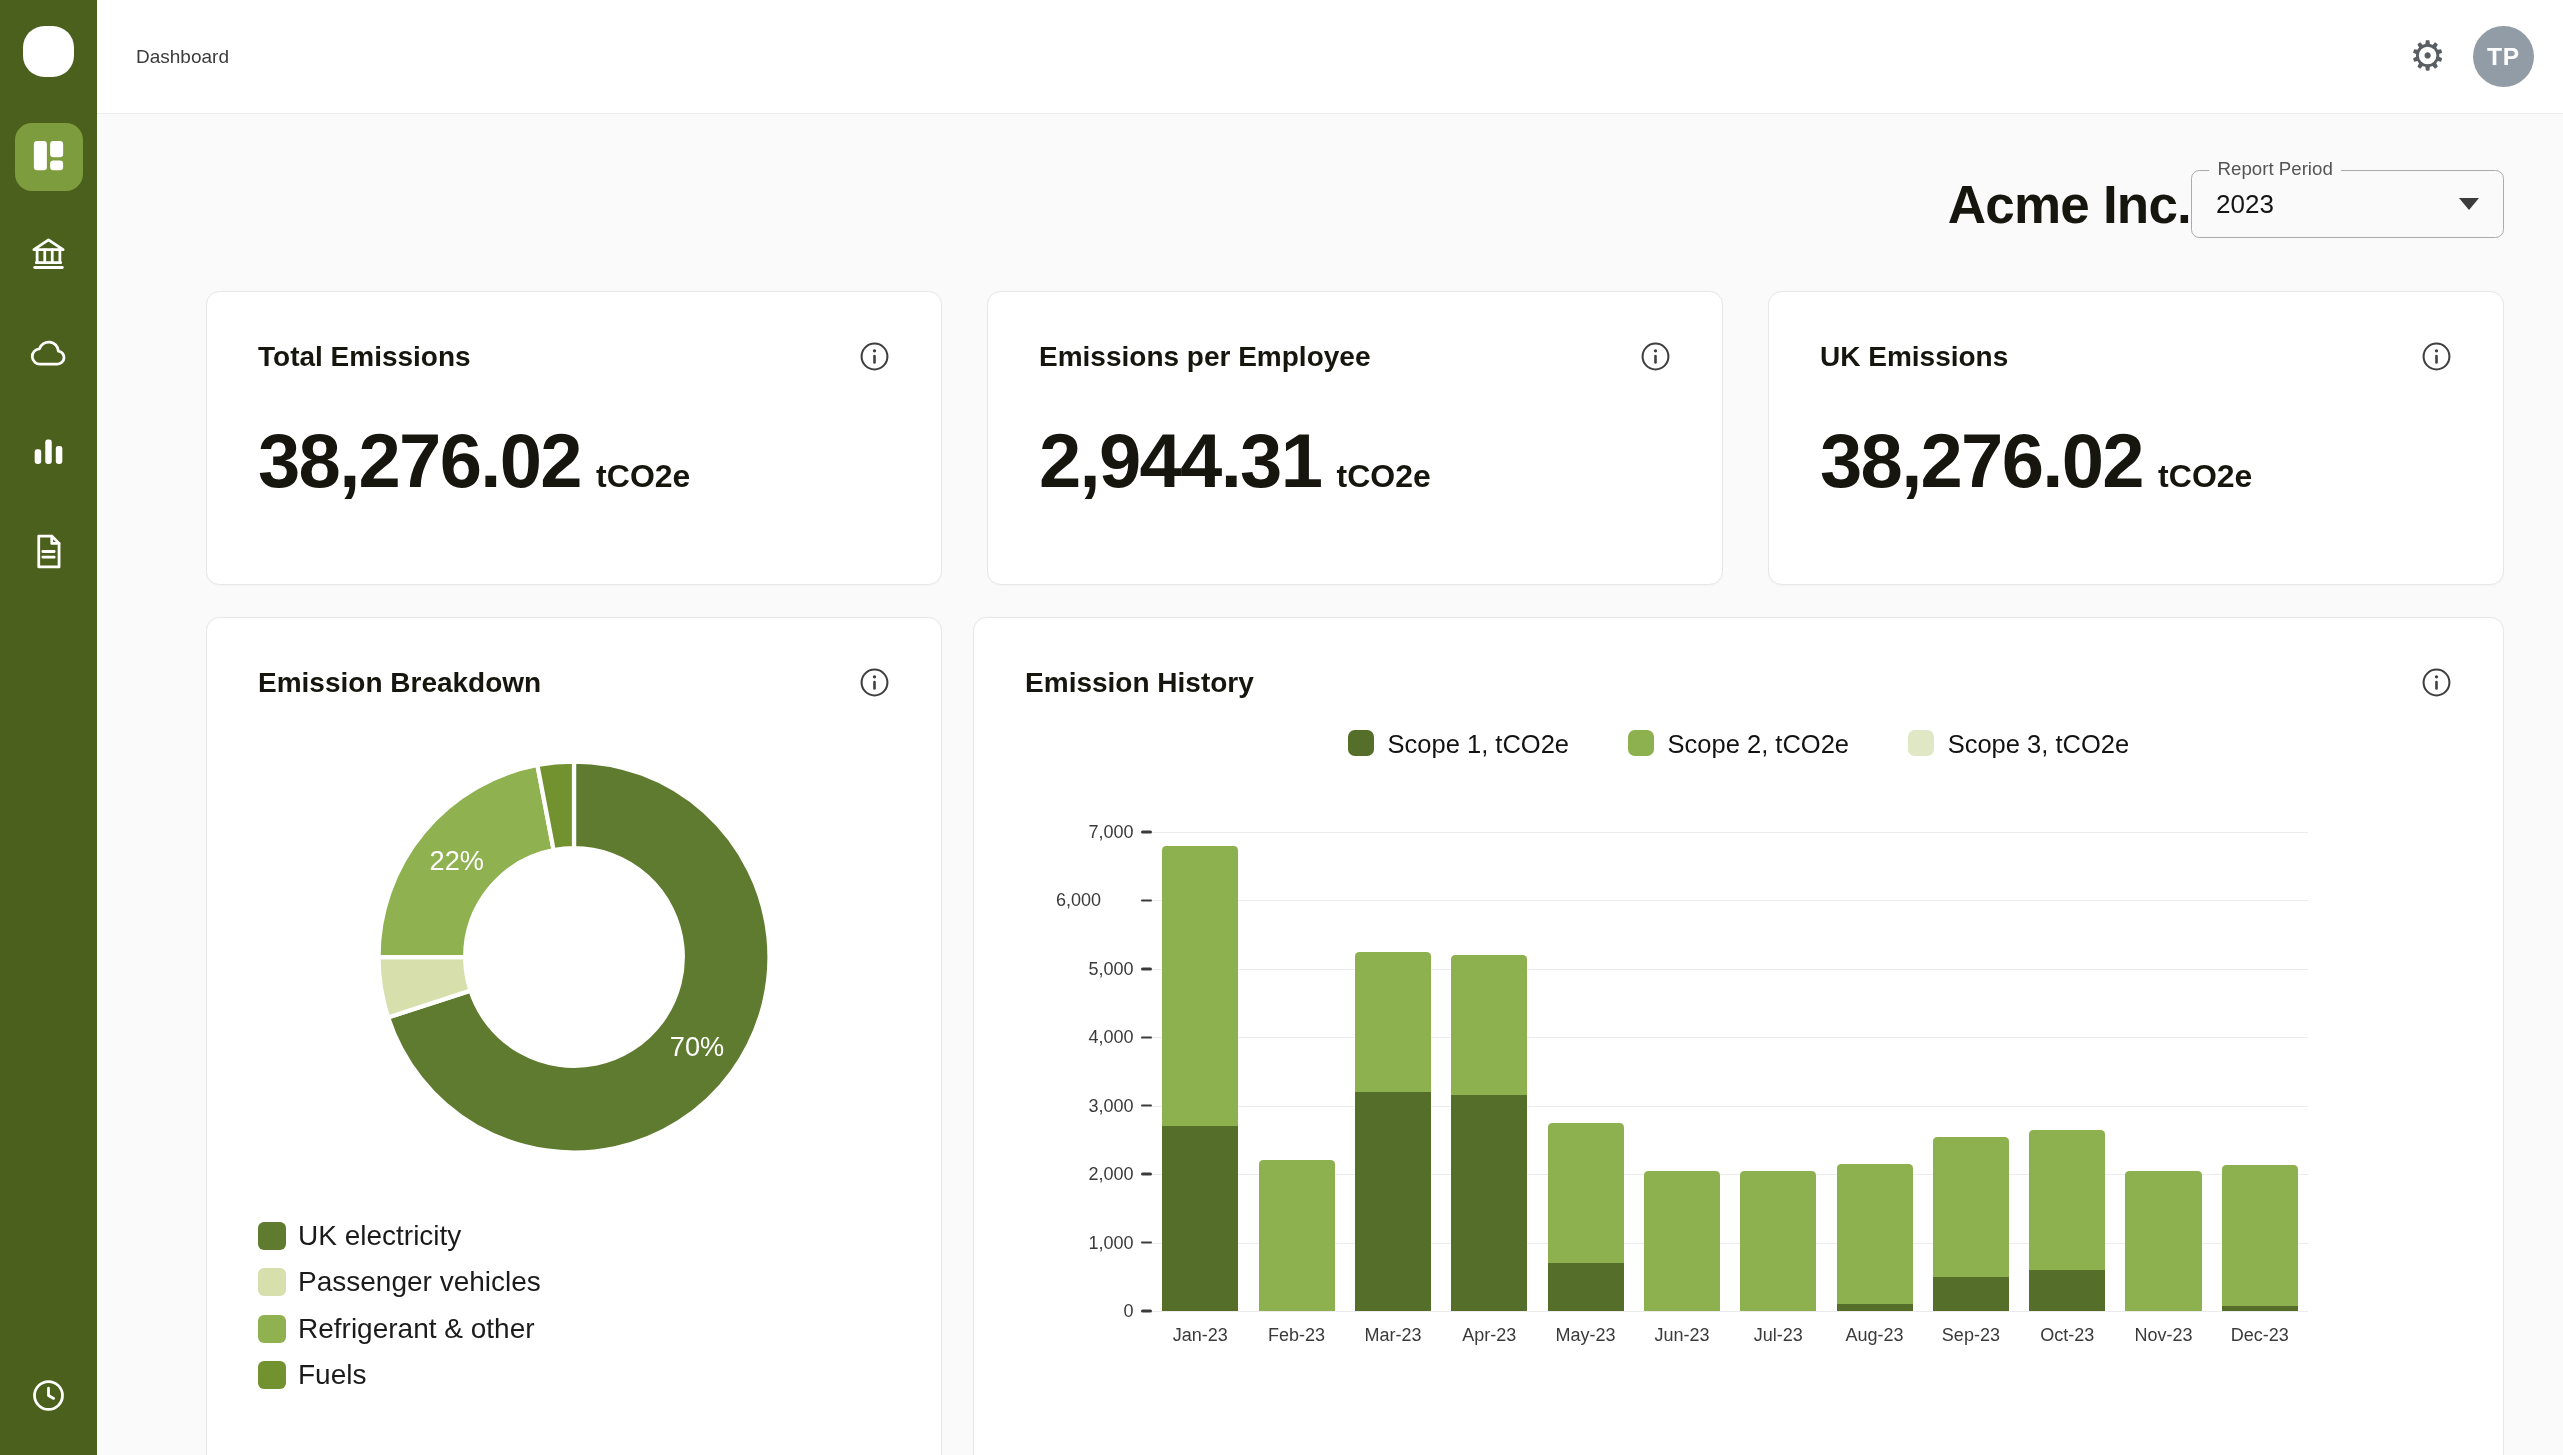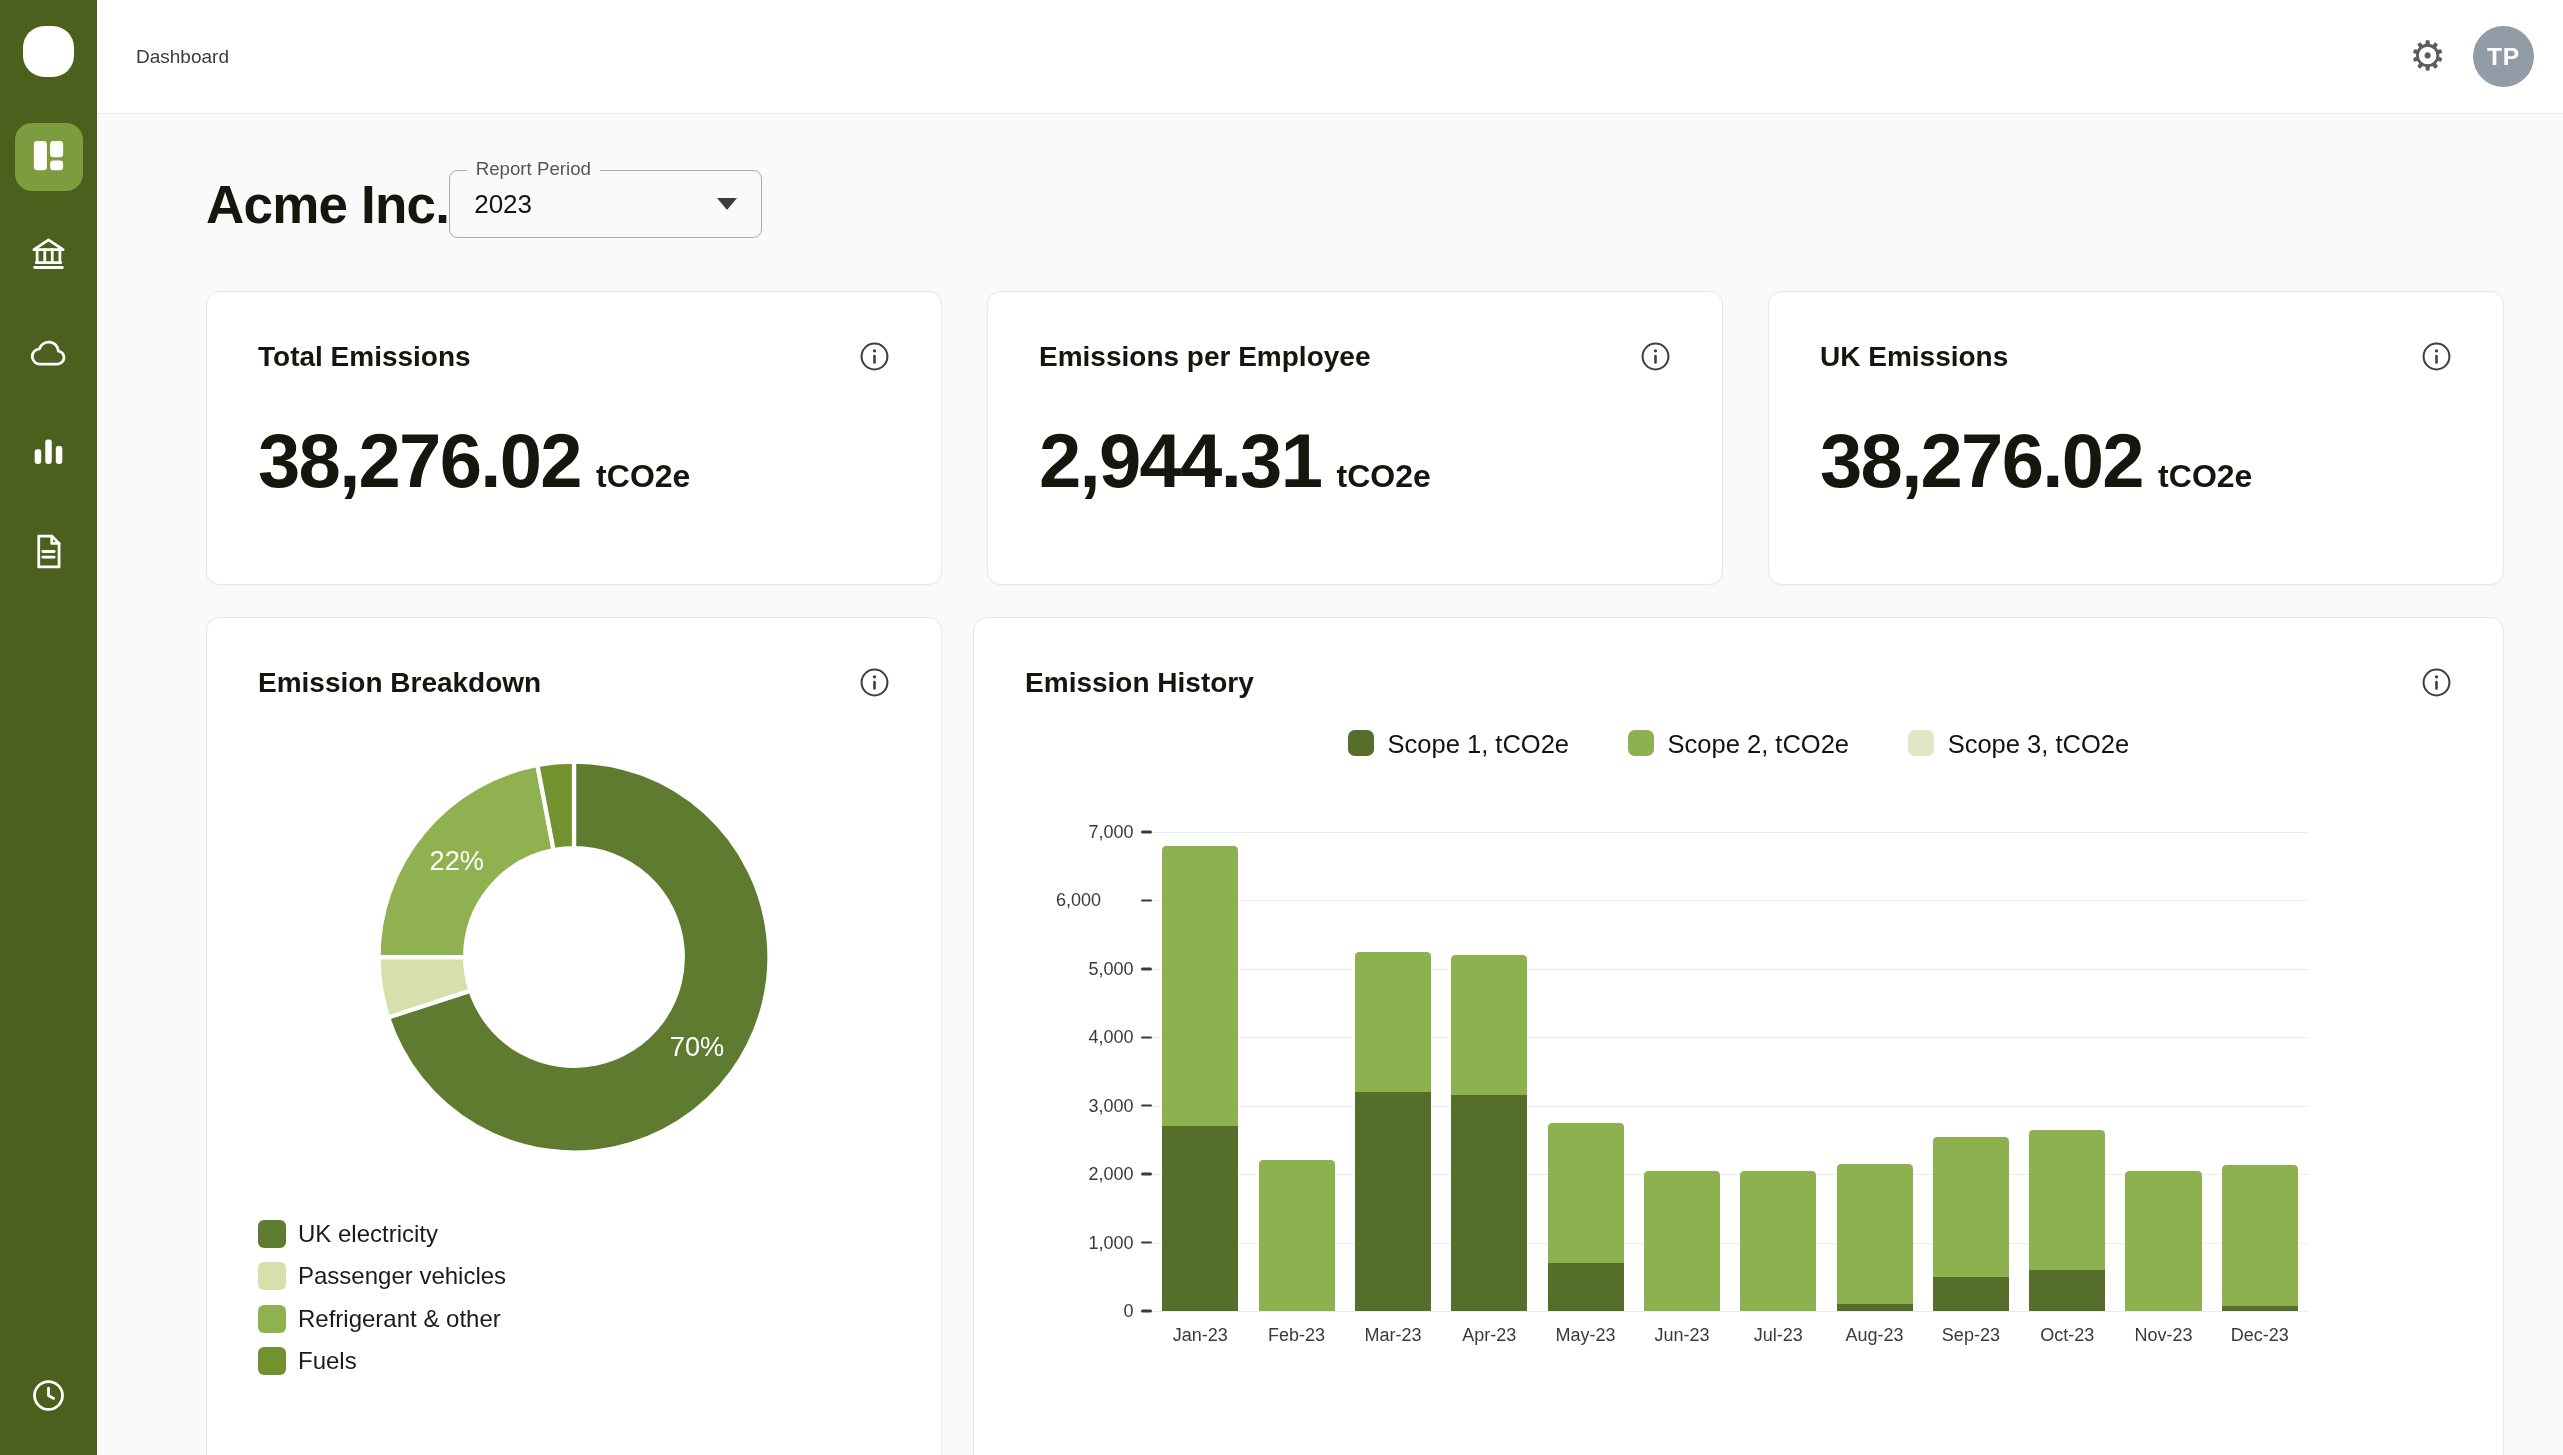--- a/index.html
+++ b/index.html
@@ -24,21 +24,21 @@
   .topbar { height:114px; background:#fff; border-bottom:0.8px solid #ececec; display:flex;
     align-items:center; padding:0 29px 0 39px; flex-shrink:0; }
   .topbar-title { font-size:19px; color:#3c3c3c; }
   .topbar-right { margin-left:auto; display:flex; align-items:center; gap:27px; }
   .gear { font-size:41px; color:#595e63; line-height:1; cursor:pointer; }
   .avatar { width:61px; height:61px; border-radius:50%; background:#919ca6; color:#fff; display:flex;
     align-items:center; justify-content:center; font-size:24.6px; font-weight:bold; letter-spacing:0.8px; cursor:pointer; }
 
   
   .content { padding:56px 59px 0 109px; flex:1; overflow:hidden; }
-  .page-head { display:flex; align-items:center; justify-content:flex-start; margin-bottom:53px; }
+  .page-head { display:flex; align-items:center; justify-content:flex-end; margin-bottom:53px; }
   .company { font-size:53px; font-weight:700; letter-spacing:-0.8px; color:#16160f; }
 
   .select { position:relative; width:313px; height:68px; border:0.8px solid #ababab; border-radius:8.5px;
     background:var(--background,#fafafa); display:flex; align-items:center; padding:0 24px; cursor:pointer; }
   .select-label { position:absolute; top:-12.7px; left:17px; background:var(--background,#fafafa);
     padding:0 8.5px; font-size:18.7px; color:#555; }
   .select-value { font-size:26px; color:#141414; }
   .caret { margin-left:auto; width:0; height:0; border-left:10.2px solid transparent;
     border-right:10.2px solid transparent; border-top:12px solid #3c3c3c; }
 
@@ -53,21 +53,21 @@
   .stat-unit { font-size:32px; font-weight:700; }
 
   .charts { display:grid; grid-template-columns:878fr 1826fr; gap:31px; }
   .chart-card { height:870px; padding:49px 51px; }
 
   
   .donut-wrap { display:flex; justify-content:center; margin-top:54px; }
   .bk-legend { margin-top:59px; display:flex; flex-direction:column; gap:14.4px; }
   .bk-item { display:flex; align-items:center; gap:12px; }
   .bk-swatch { width:28px; height:28px; border-radius:6px; flex-shrink:0; }
-  .bk-label { font-size:24px; color:#1b1b1b; }
+  .bk-label { font-size:28px; color:#1b1b1b; }
 
   
   .hist-legend { display:flex; justify-content:center; gap:59px; margin-top:31px; }
   .hl-item { display:flex; gap:13.6px; }
   .hl-swatch { width:26px; height:26px; border-radius:6.8px; flex-shrink:0; }
   .hl-label { font-size:25.5px; color:#121212; }
 
   .chart-body { display:flex; margin-top:73px; padding-right:144px; }
   .y-axis { width:127px; position:relative; height:479px; flex-shrink:0; }
   .ytick { position:absolute; right:0; transform:translateY(-50%); display:flex; align-items:center;

